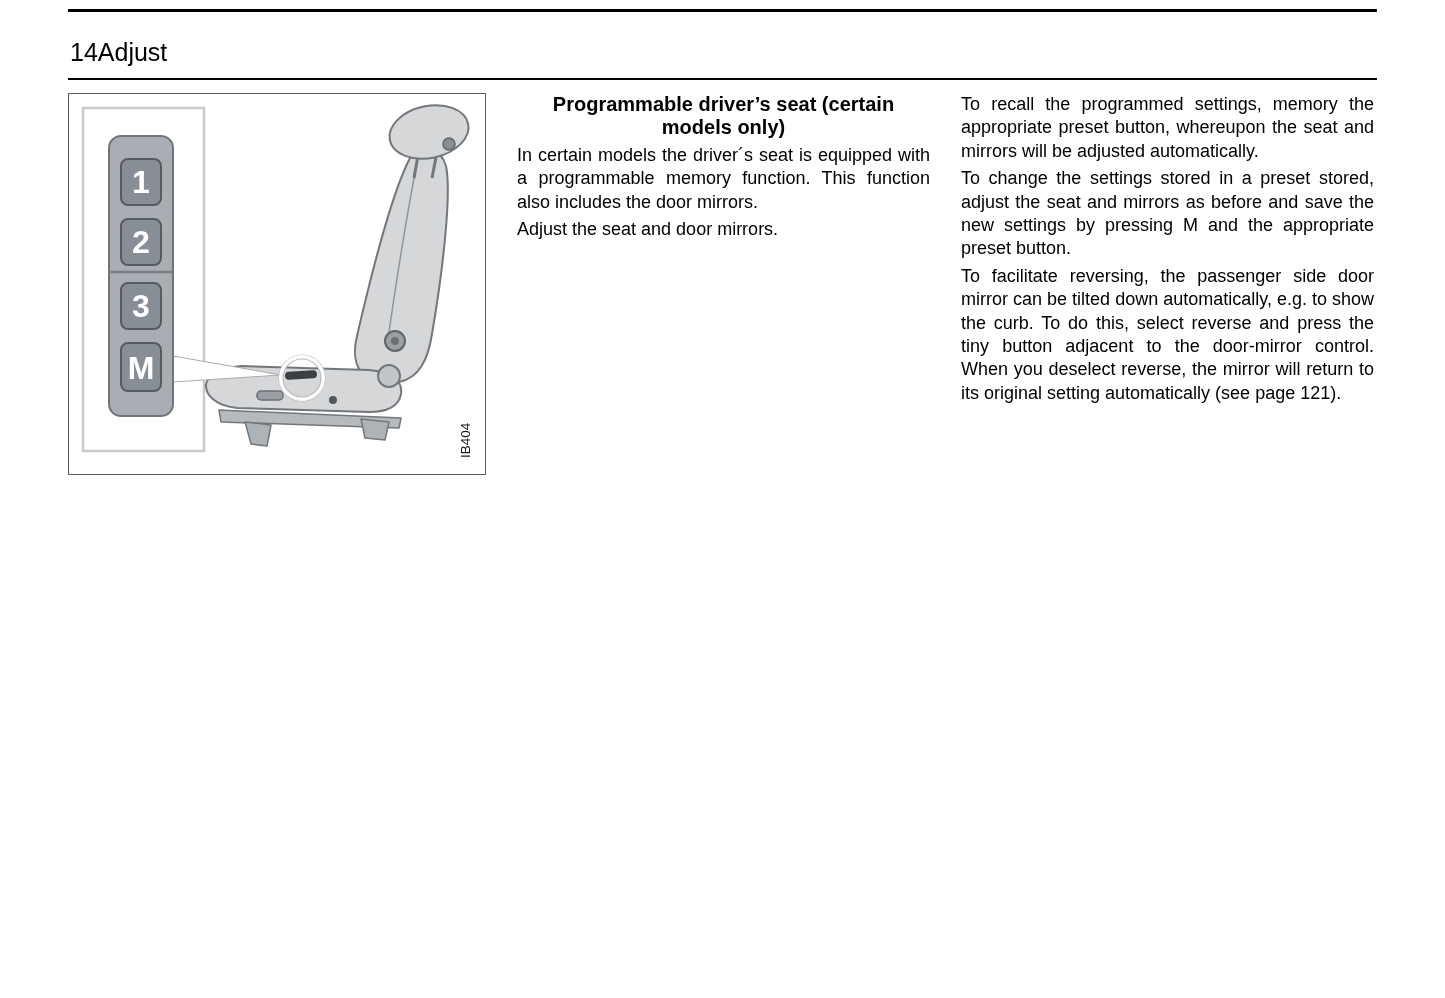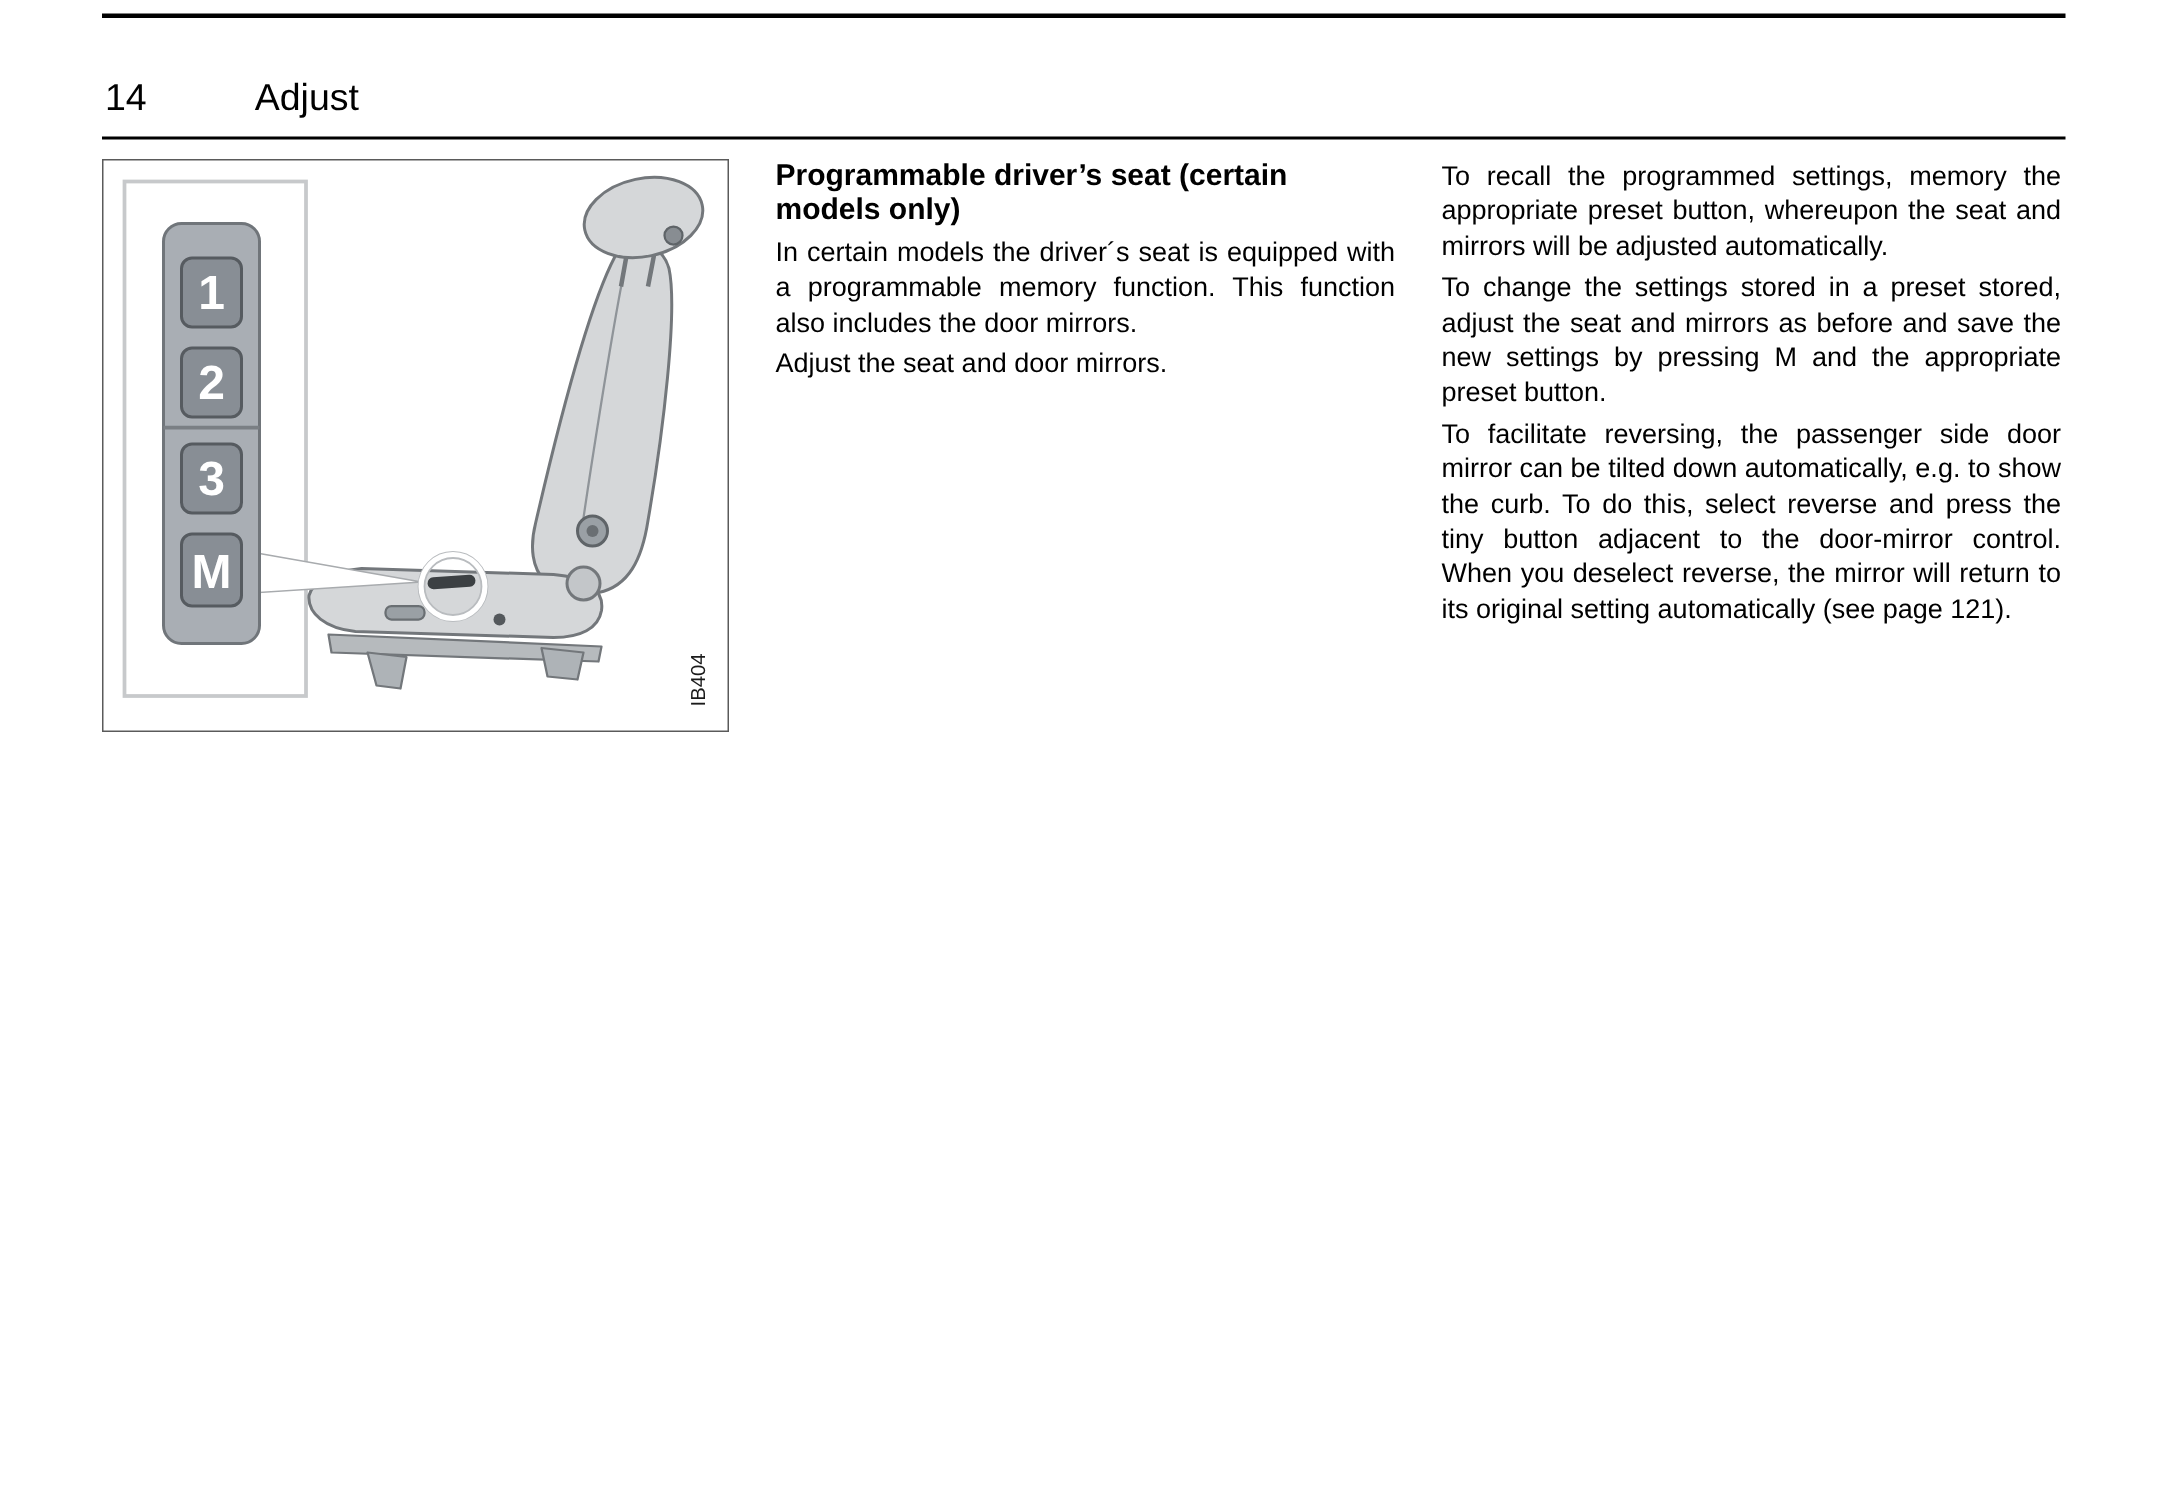--- a/index.html
+++ b/index.html
@@ -7,41 +7,41 @@
     width: 1445px; height: 998px;
     background: #ffffff;
     color: #000000;
     font-family: "Liberation Sans", sans-serif;
     overflow: hidden;
   }
   .page { padding: 0 68px; box-sizing: border-box; width: 1445px; }
   .rule-top { height: 3px; background: #000; margin-top: 9px; }
   .rule-mid { height: 2px; background: #000; }
   .header {
-    display: flex; align-items: baseline; gap: 72px;
-    padding: 13px 0 11px 2px;
-    font-size: 25px; line-height: 1.2; margin-top: 25px;
+    display: flex; align-items: baseline; 
+    padding: 25px 0 11px 2px;
+    font-size: 25px; line-height: 1.2;
   }
   .content {
     display: flex; gap: 31px; margin-top: 13px; align-items: flex-start;
   }
   .figure-box {
     width: 416px; height: 380px;
     border: 1px solid #5a5a5a;
     flex: none;
     background: #ffffff;
   }
   .col {
     width: 413px; flex: none;
     font-size: 18px; line-height: 1.3;
     text-align: justify;
   }
   .col h2 {
     font-size: 20px; line-height: 1.15; font-weight: bold;
-    margin: 0 0 5px 0; text-align: left;
+    margin: 0 0 5px 0; text-align: center;
   }
   .col p { margin: 0 0 4px 0; }
   svg text.btn-label {
     font-family: "Liberation Sans", sans-serif;
     font-weight: bold; fill: #ffffff;
   }
   svg text.fig-code {
     font-family: "Liberation Sans", sans-serif;
     fill: #1a1a1a;
   }

